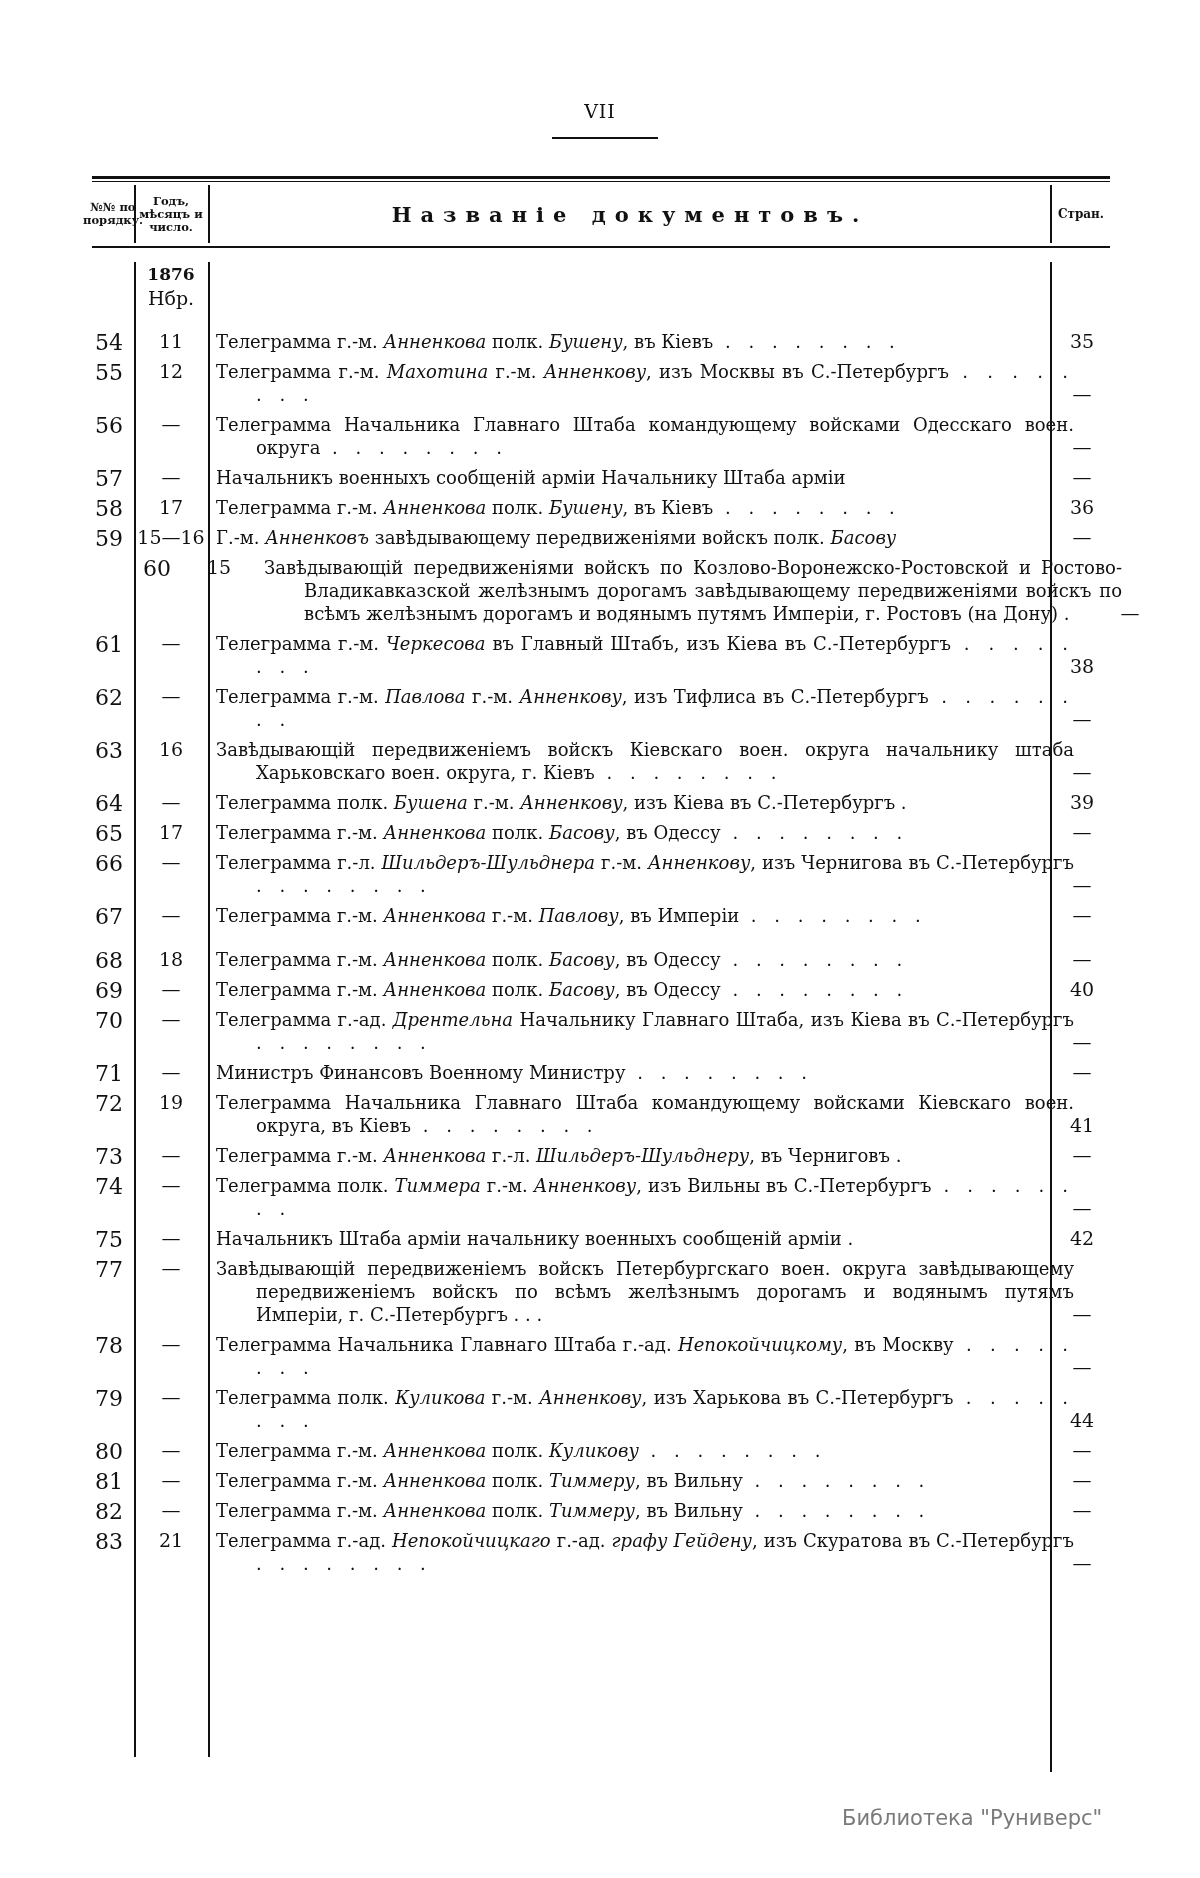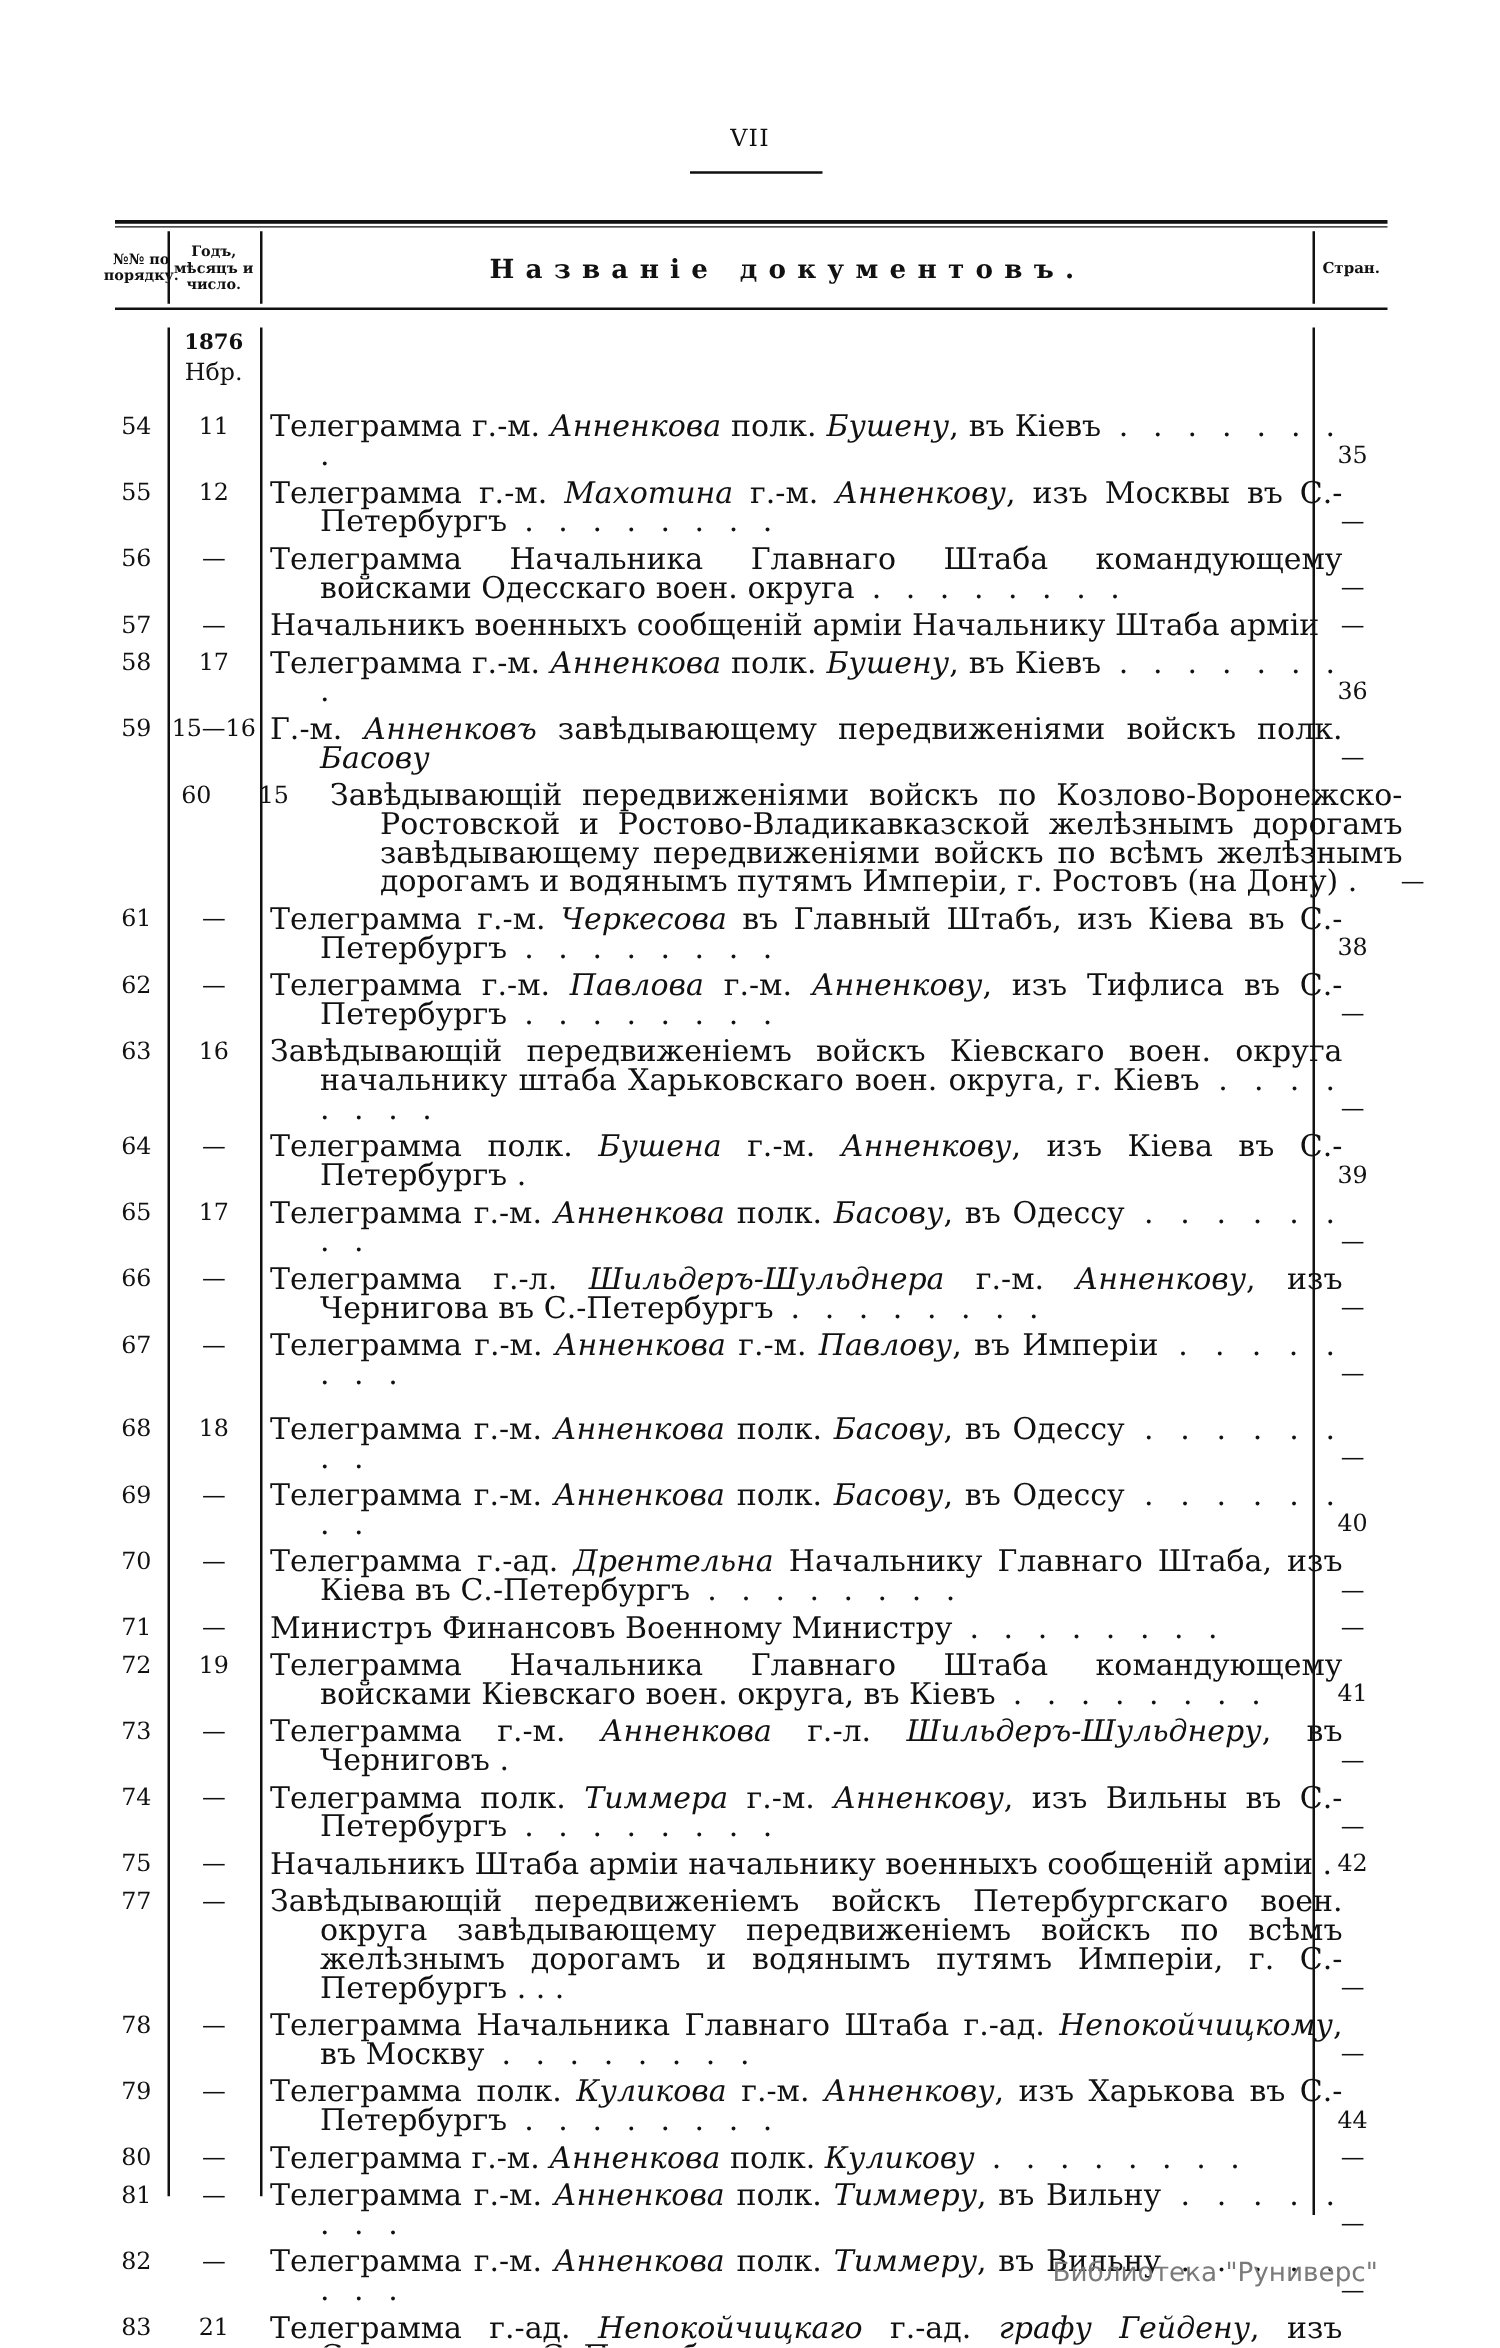--- a/index.html
+++ b/index.html
@@ -17,23 +17,23 @@
   .hdr-date { left: 44px; width: 70px; }
   .hdr-title { left: 118px; width: 840px; font-size: 21px; letter-spacing: 9px; font-weight: bold; }
   .hdr-page { left: 960px; width: 58px; font-size: 12px; }
   .vline { position: absolute; width: 2px; background: #111; }
   .hdr-rule { position: absolute; left: 92px; width: 1018px; top: 246px; height: 2px; background: #111; }
   .body { position: absolute; left: 92px; width: 1018px; top: 262px; }
   .year-block { position: absolute; left: 44px; width: 70px; top: 0; text-align: center; font-size: 19px; line-height: 24px; }
   .year-block .yr { font-weight: bold; font-size: 17px; }
   .rows { position: absolute; left: 0; top: 68px; width: 1018px; }
   .row { position: relative; width: 1018px; }
-  .c-no { position: absolute; left: 0; width: 34px; text-align: center; font-size: 19px; top: 0; }
+  .c-no { position: absolute; left: 0; width: 34px; text-align: center; font-size: 22px; top: 0; }
   .c-date { position: absolute; left: 44px; width: 70px; text-align: center; font-size: 19px; top: 0; }
-  .c-title { margin-left: 124px; width: 818px; font-size: 24px; line-height: 23px; text-align: justify;
+  .c-title { margin-left: 124px; width: 818px; font-size: 18px; line-height: 23px; text-align: justify;
              padding-left: 40px; text-indent: -40px; }
   .c-title i { font-style: italic; }
   .c-page { position: absolute; left: 962px; width: 56px; bottom: 0; text-align: center; font-size: 19px; line-height: 23px; }
   .dots { letter-spacing: 6px; }
   .watermark { position: absolute; left: 842px; top: 1806px; font-family: "DejaVu Sans", "Liberation Sans", sans-serif;
                font-size: 21px; color: #7a7a7a; }
 </style>
 </head>
 <body>
 

